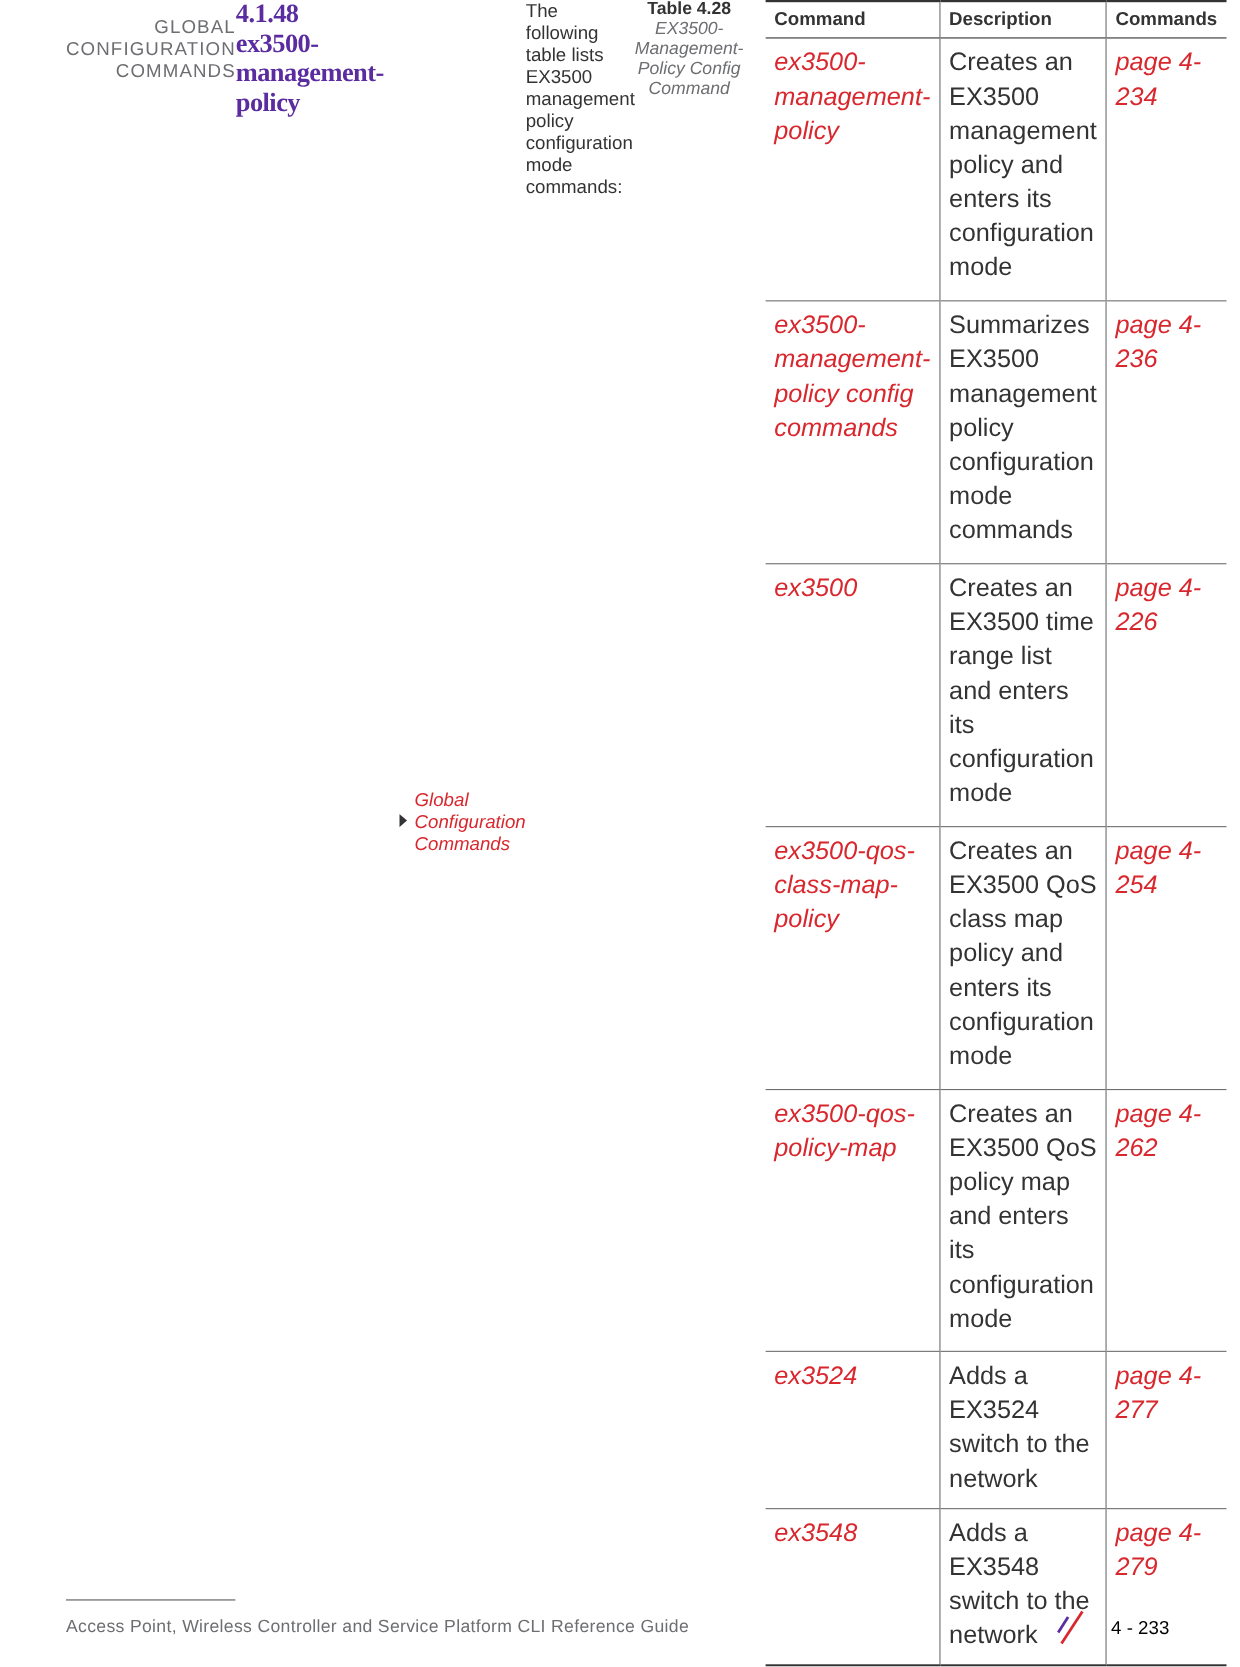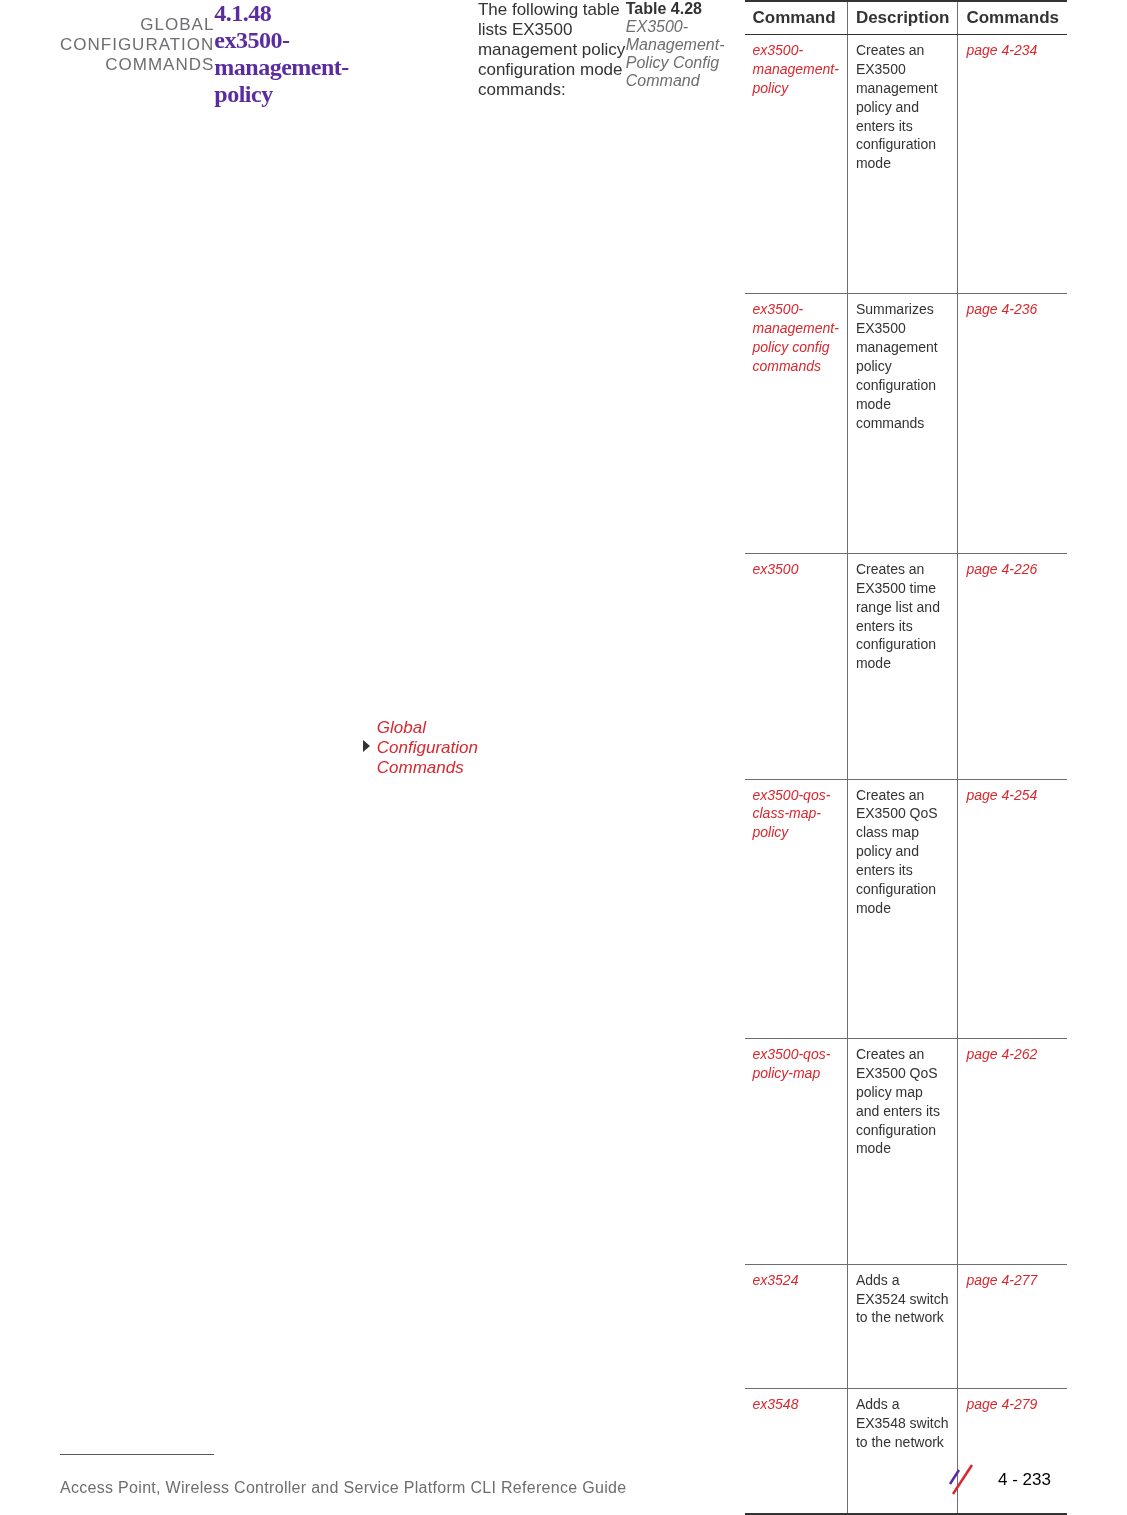--- a/index.html
+++ b/index.html
@@ -57,20 +57,21 @@
       color: #d9272e;
       font-style: italic;
       font-size: 17px;
     }
     .intro-text {
       font-size: 17px;
       color: #333;
       margin-bottom: 14px;
     }
     .table-caption {
+      text-align: center;
       font-size: 16px;
       margin-bottom: 6px;
     }
     .table-caption .bold-part {
       font-weight: bold;
       color: #333;
     }
     .table-caption .italic-part {
       font-style: italic;
       color: #6d6e71;
@@ -87,21 +88,21 @@
       font-size: 17px;
       border-top: 2px solid #333;
       border-bottom: 1px solid #333;
       border-left: 1px solid #6d6e71;
     }
     .command-table th:first-child {
       border-left: none;
     }
     .command-table td {
       padding: 6px 8px;
-      font-size: 14px;
+      font-size: 23px;
       border-bottom: 1px solid #6d6e71;
       border-left: 1px solid #6d6e71;
       vertical-align: top;
       line-height: 1.35;
     }
     .command-table td:first-child {
       border-left: none;
     }
     .command-table tr:last-child td {
       border-bottom: 2px solid #333;
@@ -121,24 +122,24 @@
     .col-description {
       width: 708px;
     }
     .col-reference {
       width: 123px;
     }
     .footer {
       position: absolute;
       bottom: 18px;
       left: 0;
-      right: 16px;
+      right: 4px;
       padding: 0 60px;
       display: flex;
-      align-items: flex-end;
+      align-items: center;
       justify-content: space-between;
     }
     .footer-text {
       color: #6d6e71;
       font-size: 16px;
       letter-spacing: 0.3px;
     }
     .footer-mark {
       display: flex;
       align-items: center;

